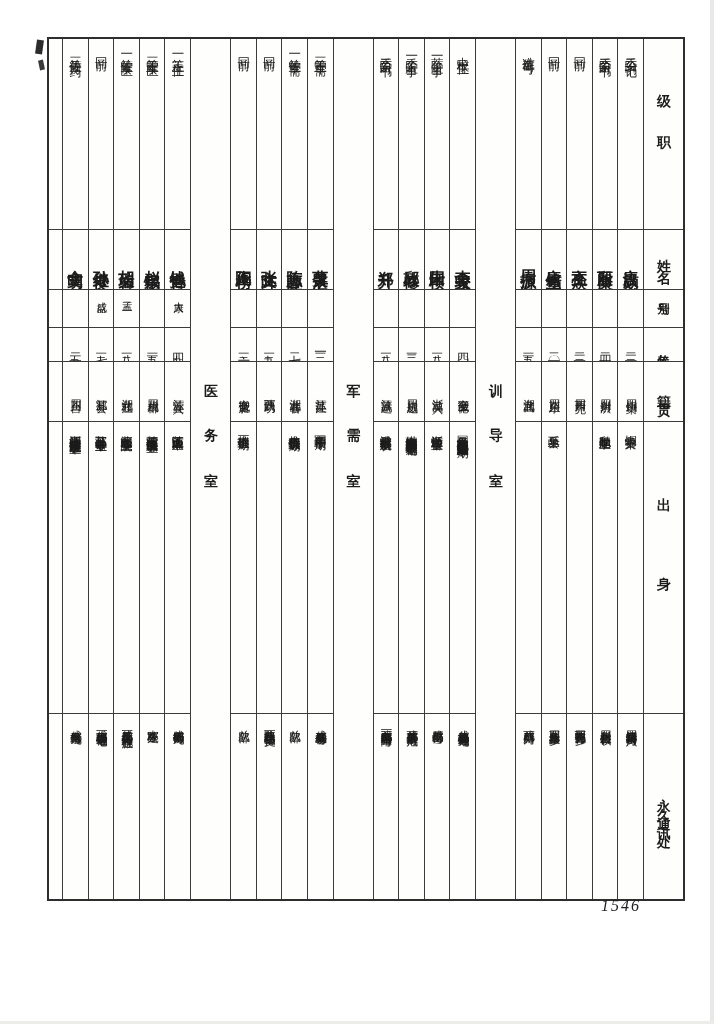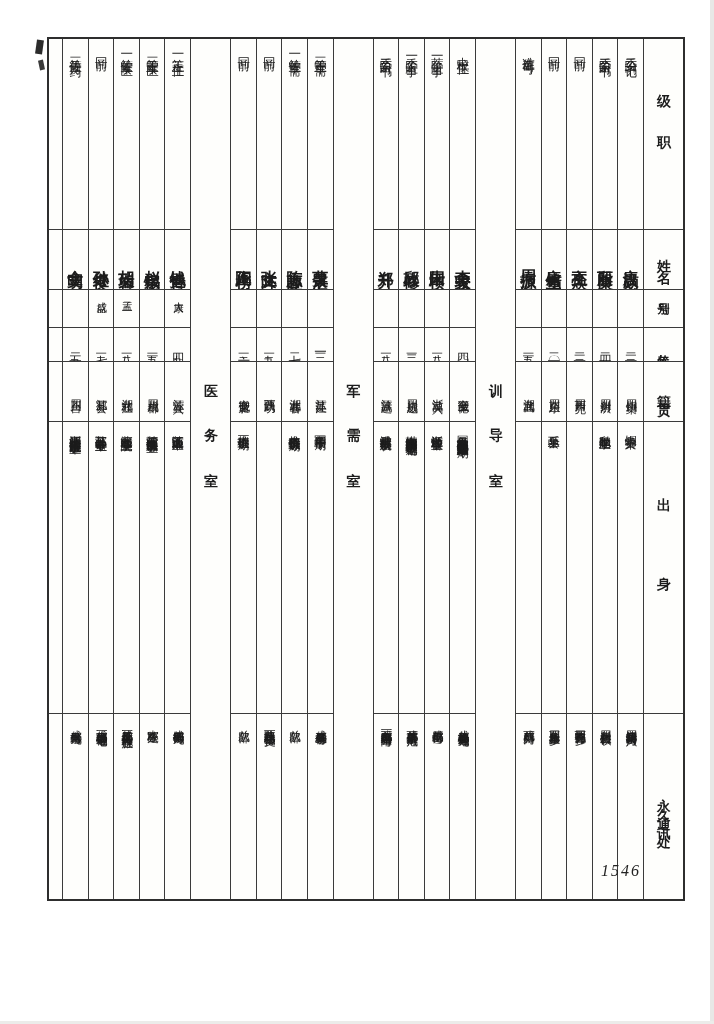--- a/index.html
+++ b/index.html
@@ -60,21 +60,21 @@
   .h-origin{align-items:flex-start !important;}
   .h-rank{align-items:flex-start !important;}
 
   .section-label{
     writing-mode:vertical-rl;text-orientation:upright;
     font-size:14px;font-weight:bold;letter-spacing:44px;
     margin-top:-60px;
   }
 
   .page-number{
-    position:absolute;left:601px;top:862px;
+    position:absolute;left:601px;top:897px;
     font-size:16px;font-style:italic;letter-spacing:2px;color:#222;
   }
 </style>
 </head>
 <body>
 
 <div class="scan-edge-right"></div>
 <div class="scan-edge-bottom"></div>
 <div class="artifact-a"></div>
 <div class="artifact-b"></div>

